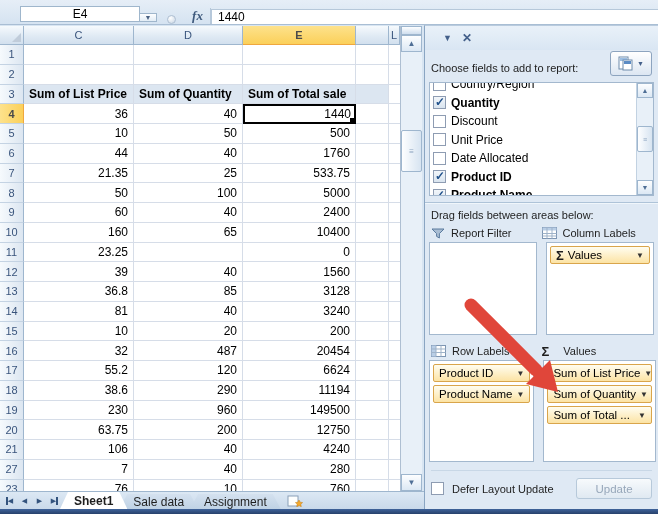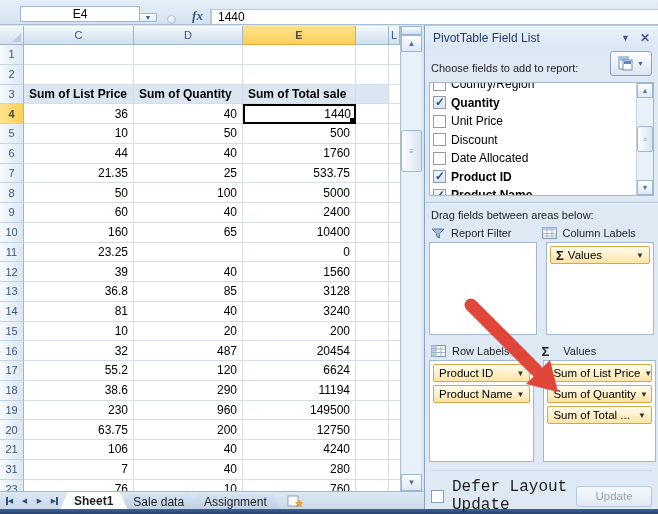--- a/index.html
+++ b/index.html
@@ -108,21 +108,21 @@
 
   .area-row { display:flex; padding:0 4px; gap:9px; }
   .area-box { width:50%; background:#fff; border:1px solid #a3b8ce; padding:3px; }
   .area-box.h1 { height:93px; } .area-box.h2 { height:102px; }
   .field-btn { height:18px; margin-bottom:3px; background:linear-gradient(#fffdf0,#fce3a4); border:1px solid #d9a54b; border-radius:2px;
     display:flex; align-items:center; padding:0 5px; gap:4px; font-size:11.5px; color:#000; white-space:nowrap; overflow:hidden; }
   .field-btn .car { margin-left:auto; color:#333; font-size:8px; }
 
   .defer-row { display:flex; align-items:center; margin:8px 6px 0 6px; padding-top:7px; border-top:1px solid #c8d7e6; }
   .defer-cb { width:13px; height:13px; background:#fff; border:1px solid #8e9cb2; margin-right:8px; }
-  .defer-lbl { flex:1; color:#1e1e1e; font-size:16px;font-family:Liberation Mono, monospace; }
+  .defer-lbl { flex:1; color:#1e1e1e; font-size:11px; }
   .update-btn { width:76px; height:21px; background:linear-gradient(#f7fafc,#e0e9f2); border:1px solid #b7c9da; border-radius:3px;
     color:#97a7ba; display:flex; align-items:center; justify-content:center; font-size:11.5px; }
 
   .arrow-overlay { position:absolute; left:0; top:0; width:658px; height:514px; pointer-events:none; z-index:10; }
 
   .icon-svg { display:block; }
 </style>
 </head>
 <body>
 
@@ -332,21 +332,21 @@
       <div class="grid-row">
         <div class="row-header">21</div>
         <div class="cell c">106</div>
         <div class="cell d">40</div>
         <div class="cell e">4240</div>
         <div class="cell f"></div>
         <div class="cell l"></div>
       </div>
 
       <div class="grid-row">
-        <div class="row-header">31</div>
+        <div class="row-header">27</div>
         <div class="cell c">7</div>
         <div class="cell d">40</div>
         <div class="cell e">280</div>
         <div class="cell f"></div>
         <div class="cell l"></div>
       </div>
 
       <div class="grid-row">
         <div class="row-header">23</div>
         <div class="cell c">76</div>
@@ -397,21 +397,20 @@
     <div class="h-thumb"></div>
     <div class="nav-b" style="color:#33537d;font-size:8px;">◀</div>
     <div class="nav-b" style="color:#33537d;font-size:8px;">▶</div>
     <div class="h-grip"></div>
   </div>
 </div>
 <div class="bottom-strip"></div>
 
 <div class="pane">
   <div class="pane-title">
-    <span class="t">PivotTable Field List</span>
     <span class="tb">▼</span>
     <span class="tb x">✕</span>
   </div>
 
   <div class="choose-row">
     <span class="lbl">Choose fields to add to report:</span>
     <div class="layout-btn">
       <svg class="icon-svg" width="16" height="15" viewBox="0 0 16 15">
         <rect x="1" y="1" width="9" height="12" fill="#fff" stroke="#6f8cab"></rect>
         <rect x="2" y="2" width="7" height="3" fill="#9dbfe4"></rect>
@@ -430,26 +429,26 @@
           <span class="fl-label">Country/Region</span>
         </div>
 
         <div class="fl-item checked">
           <span class="fl-cb"></span>
           <span class="fl-label">Quantity</span>
         </div>
 
         <div class="fl-item">
           <span class="fl-cb"></span>
+          <span class="fl-label">Discount</span>
+        </div>
+
+        <div class="fl-item">
+          <span class="fl-cb"></span>
           <span class="fl-label">Unit Price</span>
-        </div>
-
-        <div class="fl-item">
-          <span class="fl-cb"></span>
-          <span class="fl-label">Discount</span>
         </div>
 
         <div class="fl-item">
           <span class="fl-cb"></span>
           <span class="fl-label">Date Allocated</span>
         </div>
 
         <div class="fl-item checked">
           <span class="fl-cb"></span>
           <span class="fl-label">Product ID</span>

